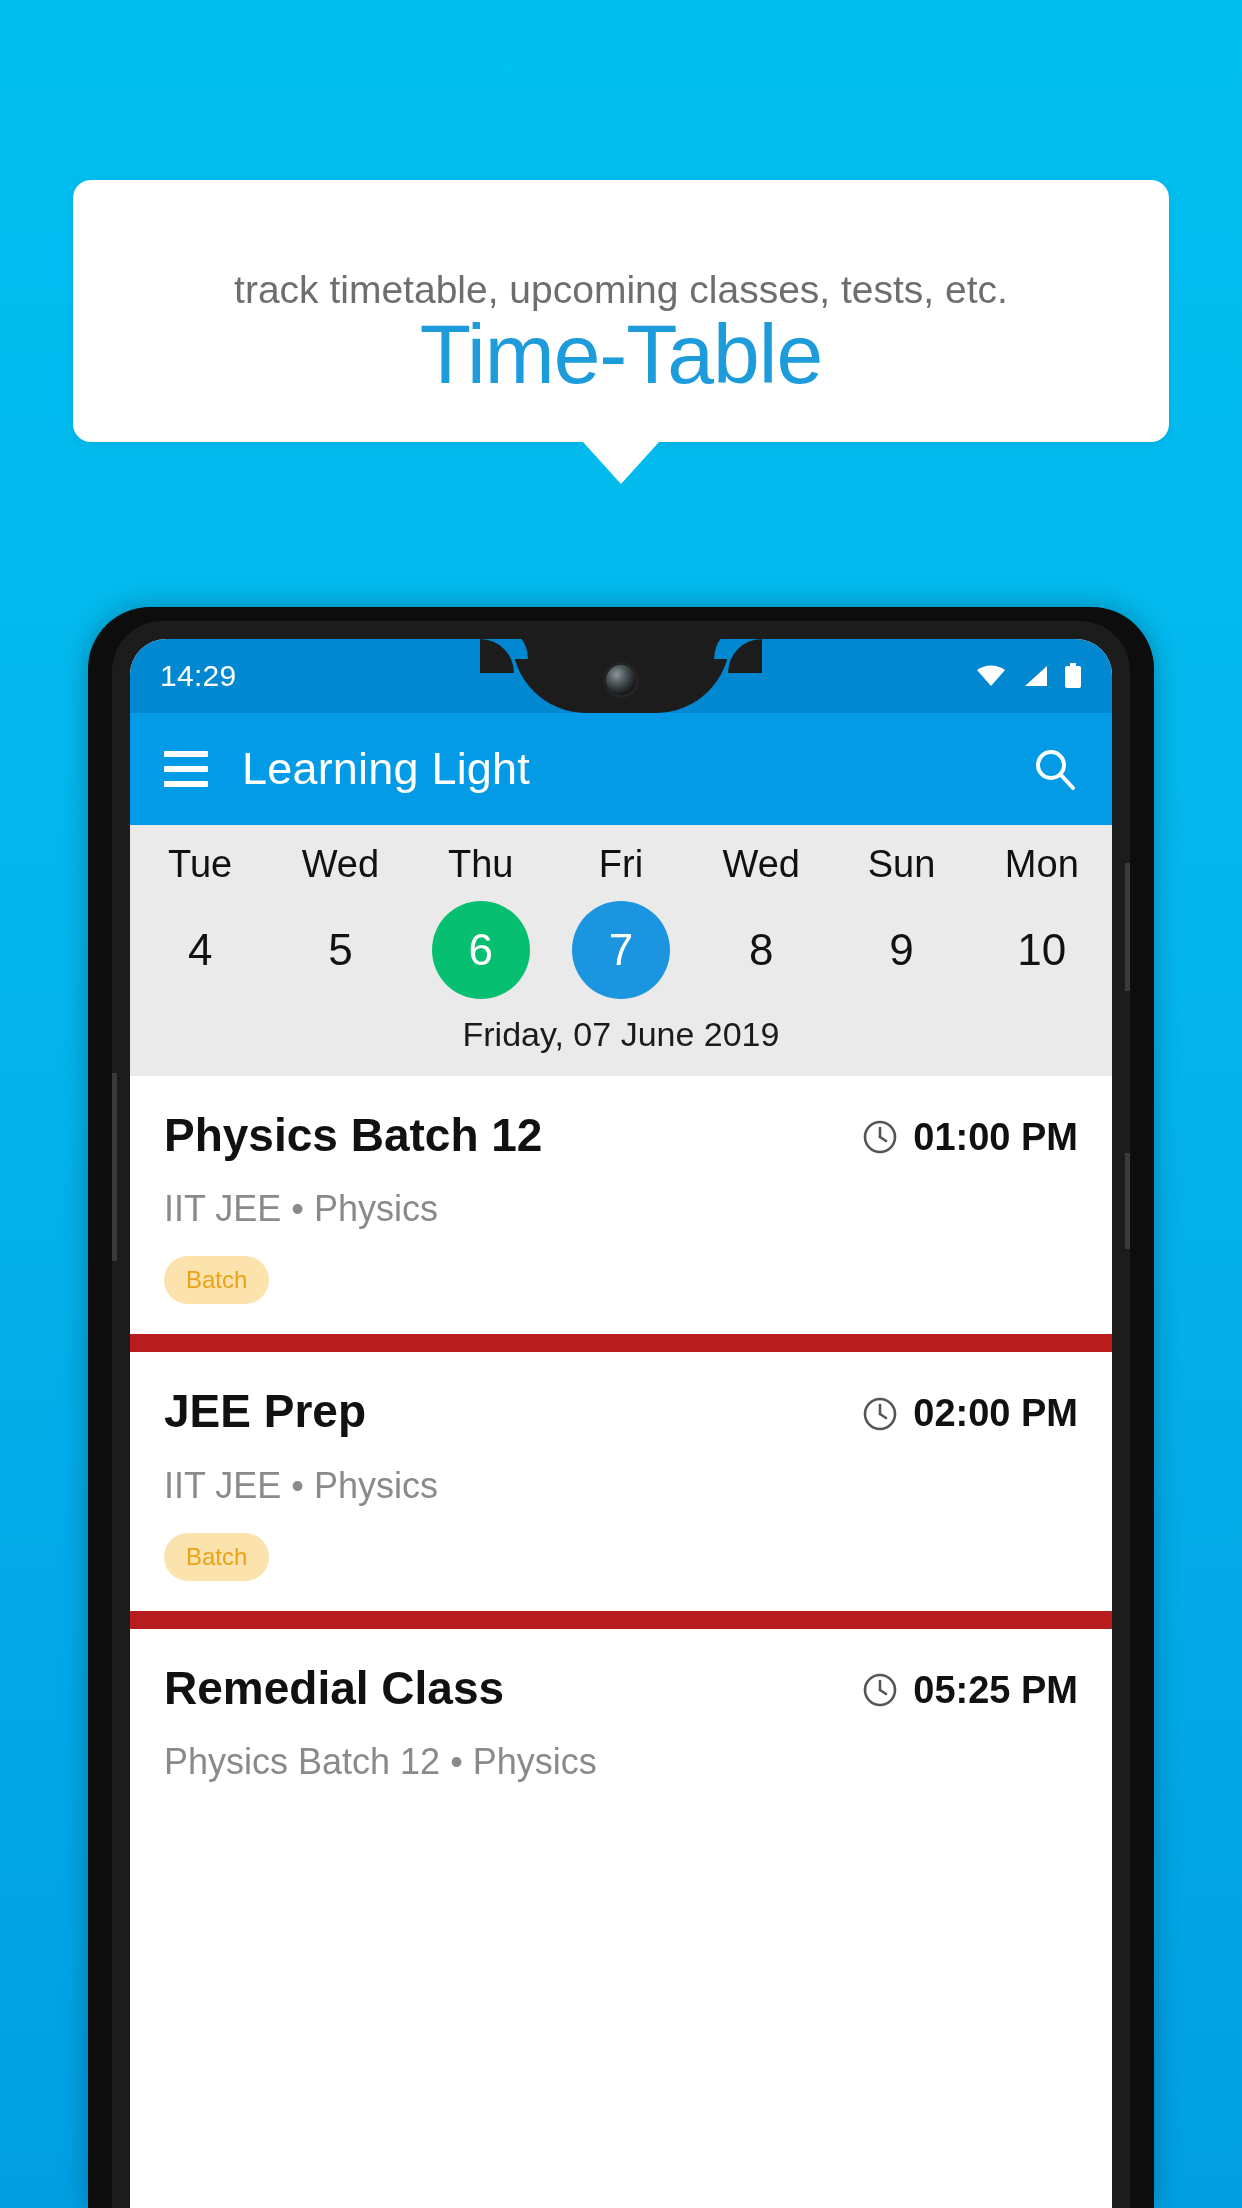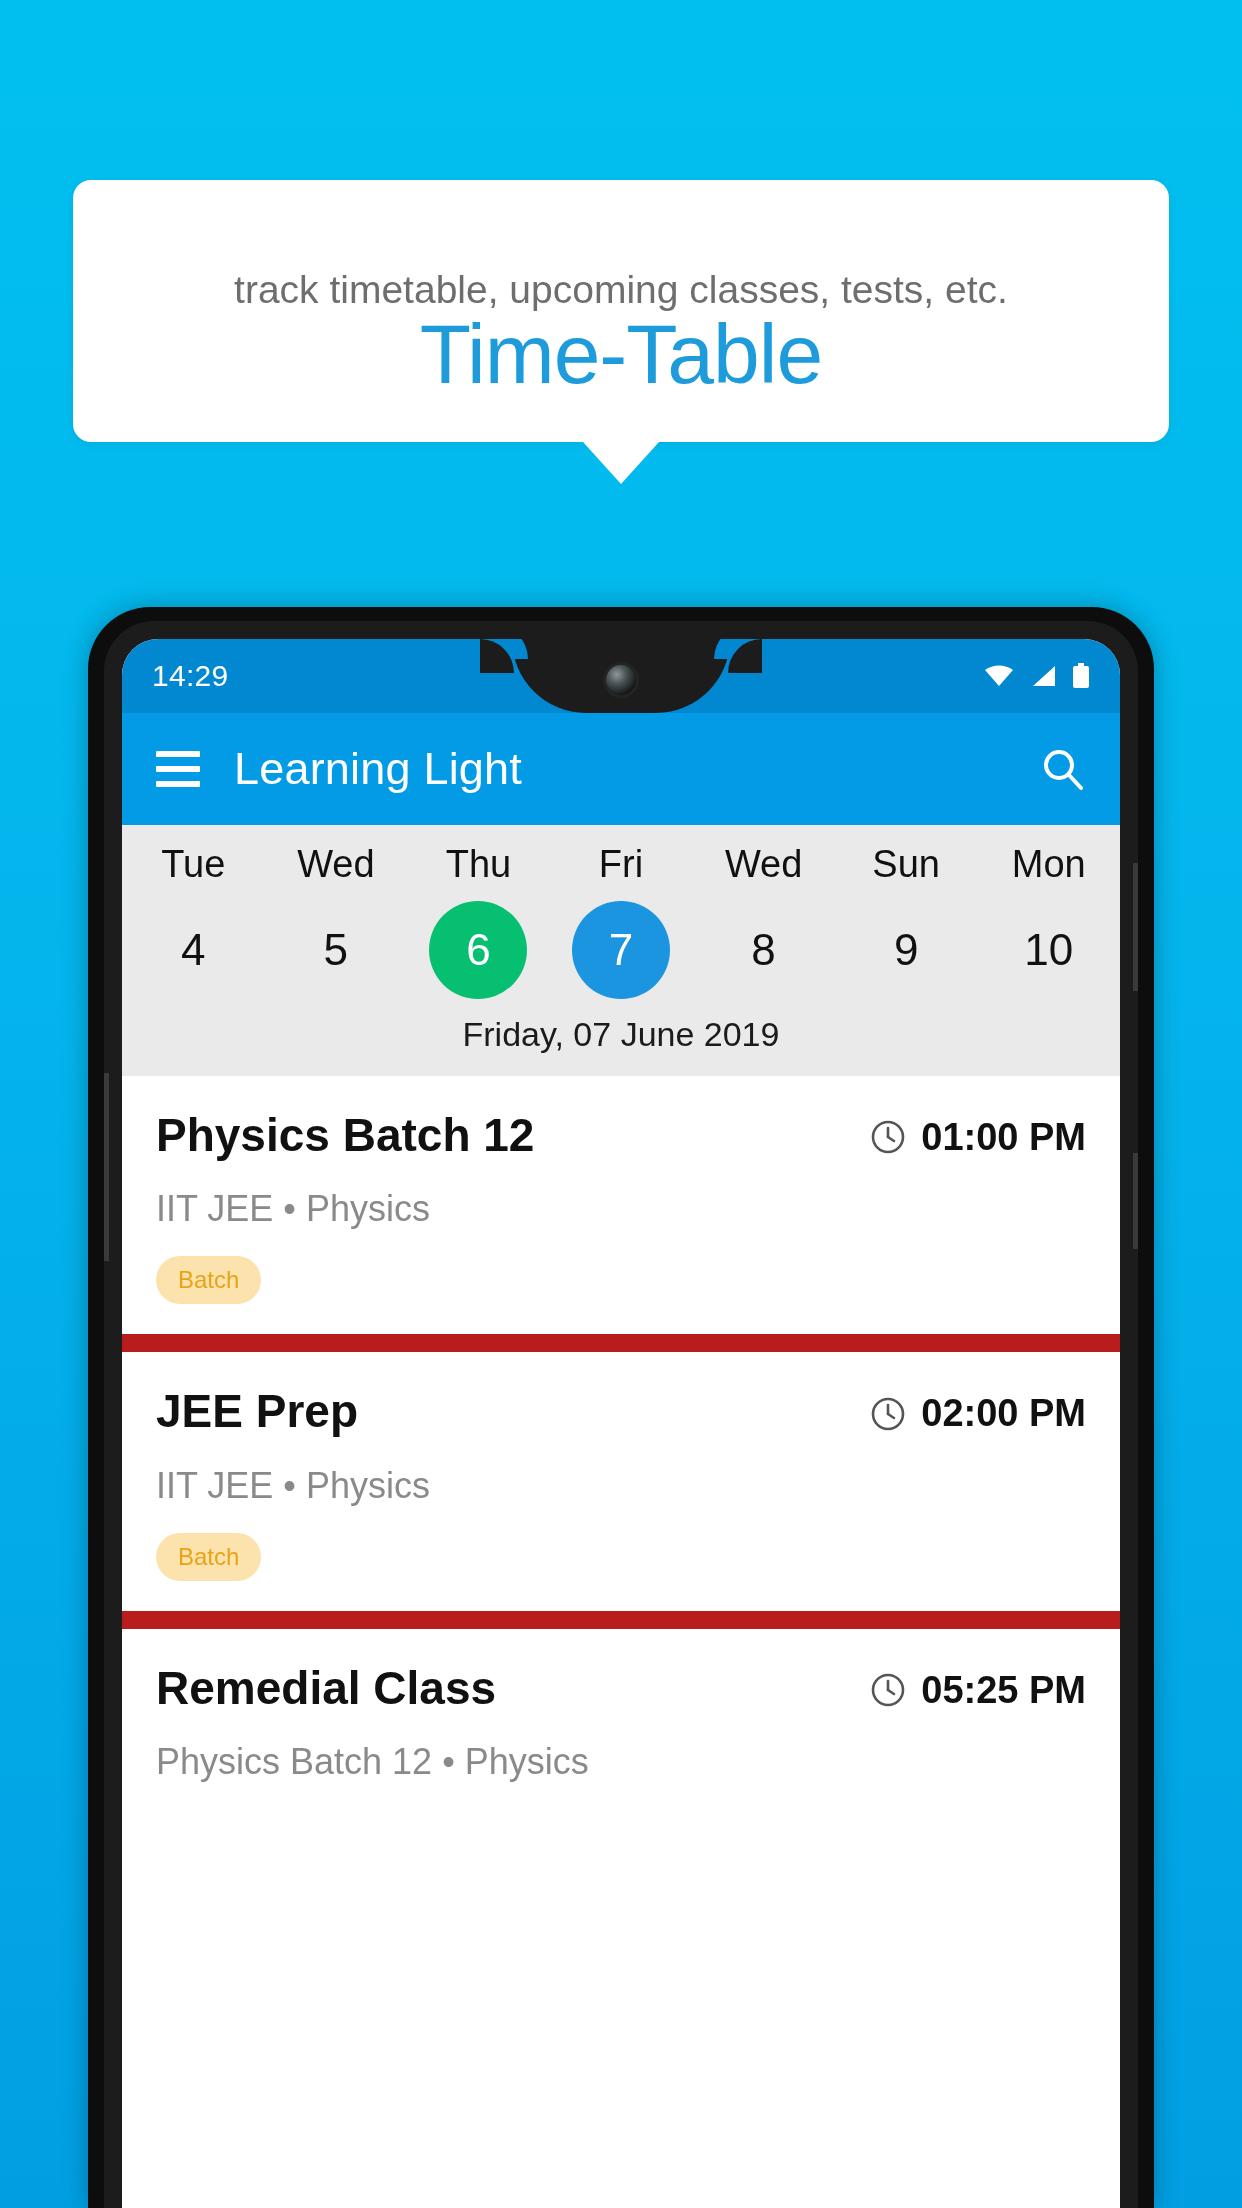--- a/index.html
+++ b/index.html
@@ -29,21 +29,21 @@
     border-left:38px solid transparent;
     border-right:38px solid transparent;
     border-top:42px solid #ffffff;
   }
 
   
   #phone {
     position:absolute; left:88px; top:607px; width:1066px; height:1601px;
     background:#0d0d0d; border-radius:62px 62px 0 0;
     box-shadow:0 0 26px rgba(0,0,0,.28);
-    padding:14px 16px 0;
+    padding:14px 24px 0;
   }
   #phone-inner {
     position:relative; width:100%; height:100%;
     background:#1c1c1c; border-radius:50px 50px 0 0;
     padding:18px 18px 0; overflow:hidden;
   }
   #screen {
     position:relative; width:100%; height:100%;
     background:#ffffff; border-radius:36px 36px 0 0; overflow:hidden;
   }

